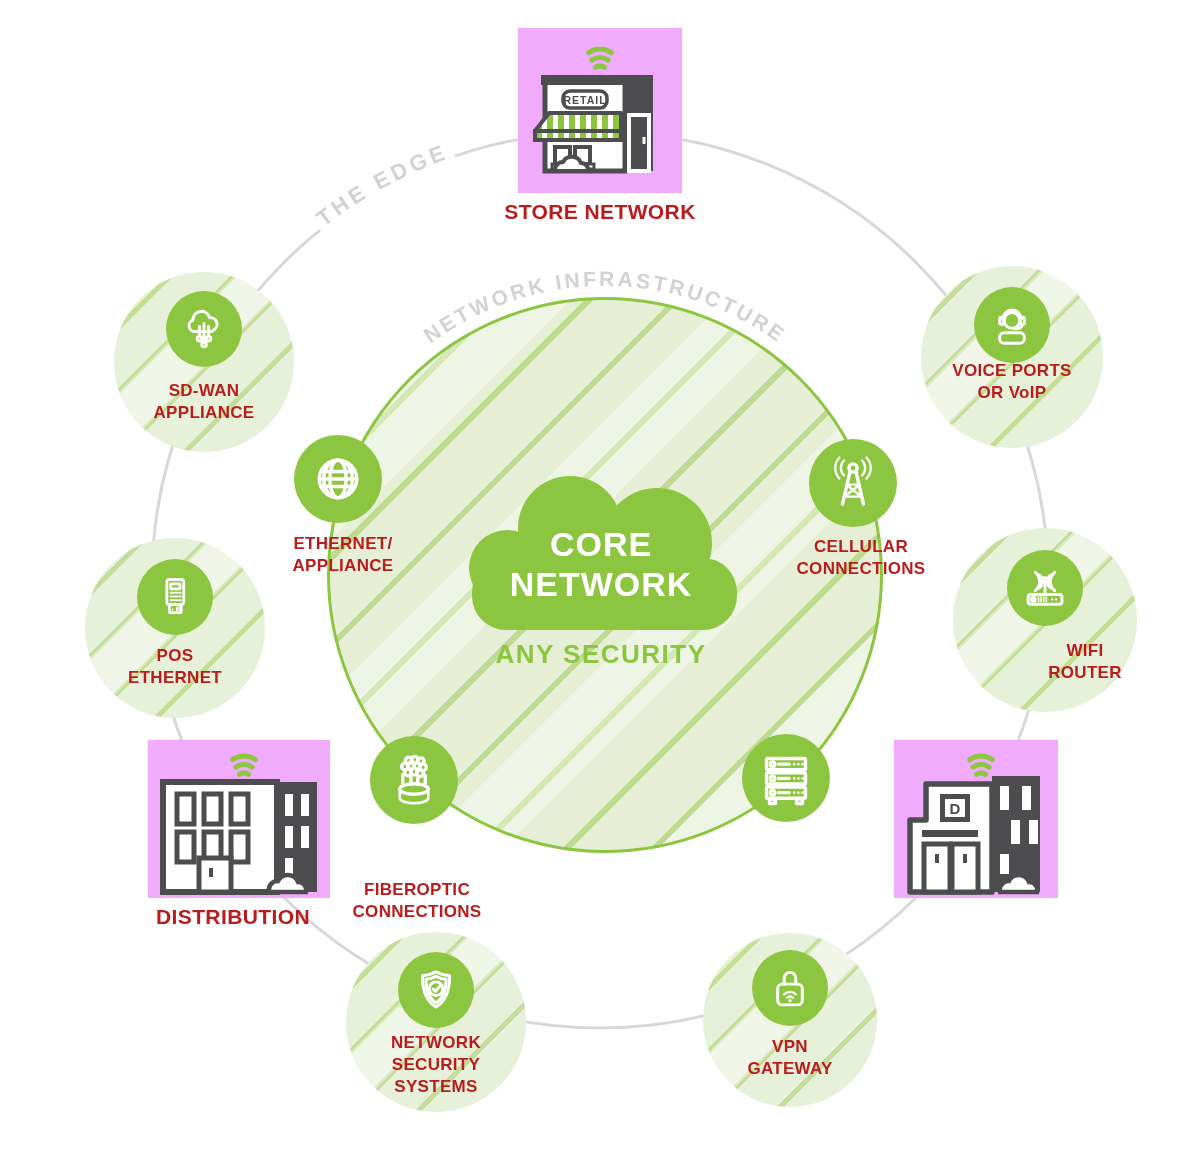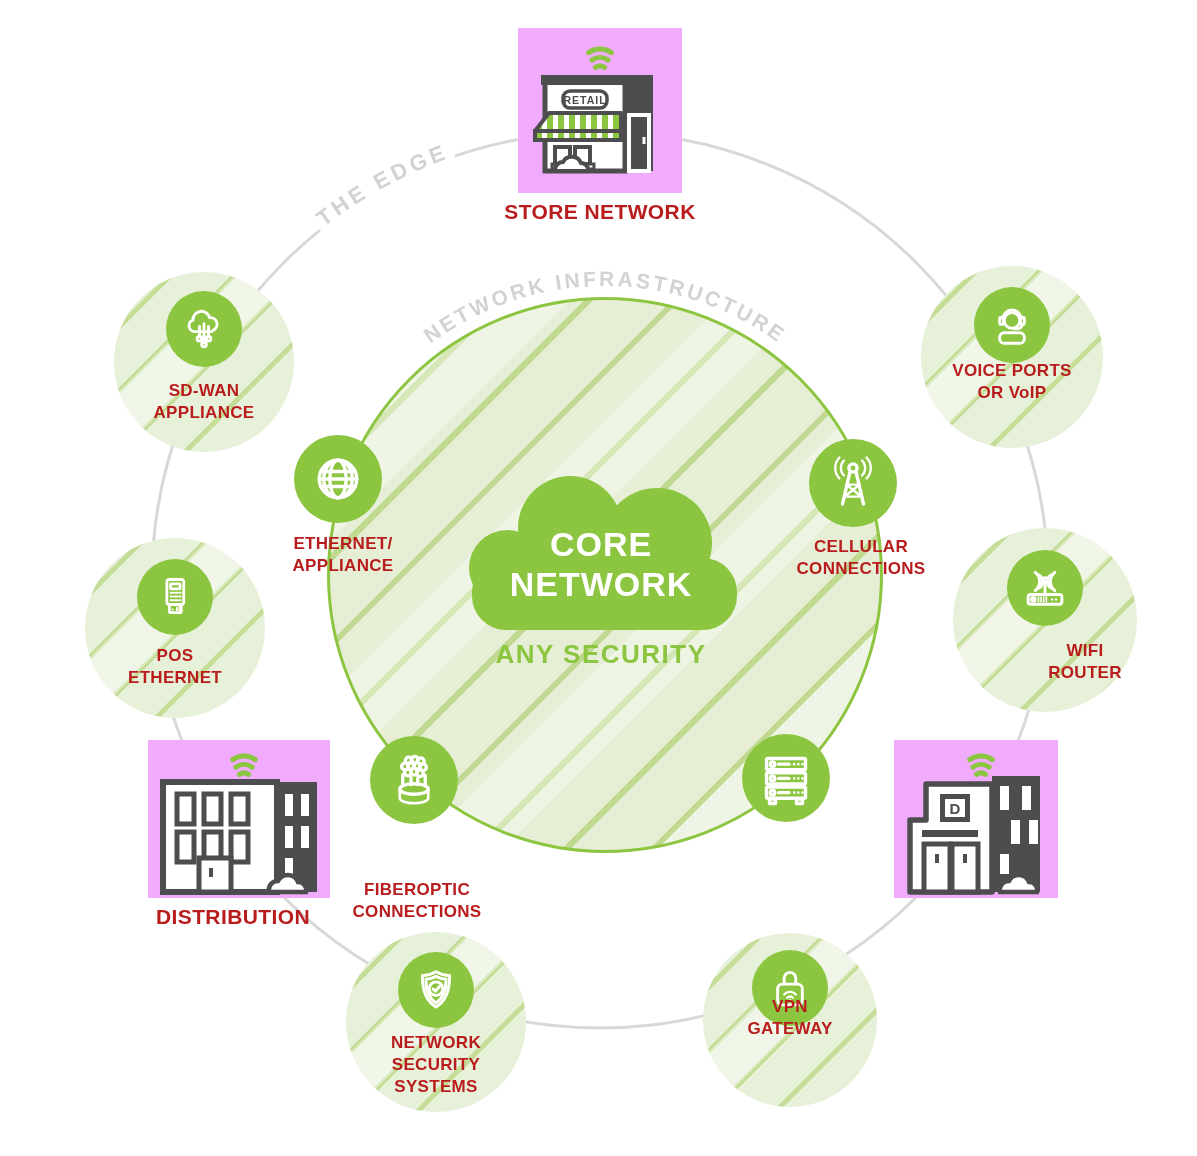--- a/index.html
+++ b/index.html
@@ -309,21 +309,21 @@
   <div class="abs label site-label" style="left:233px;top:903px;">DISTRIBUTION</div>
 
   <div class="abs label" style="left:204px;top:380px;">SD-WAN
 APPLIANCE</div>
   <div class="abs label" style="left:175px;top:645px;">POS
 ETHERNET</div>
   <div class="abs label" style="left:1012px;top:360px;">VOICE PORTS
 OR VoIP</div>
   <div class="abs label" style="left:1045px;top:640px;margin-left:40px;">WIFI
 ROUTER</div>
-  <div class="abs label" style="left:790px;top:996px;">VPN
+  <div class="abs label" style="left:790px;top:1036px;">VPN
 GATEWAY</div>
   <div class="abs label" style="left:436px;top:1032px;">NETWORK
 SECURITY
 SYSTEMS</div>
 
   <div class="abs label" style="left:343px;top:533px;">ETHERNET/
 APPLIANCE</div>
   <div class="abs label" style="left:861px;top:536px;">CELLULAR
 CONNECTIONS</div>
   <div class="abs label" style="left:417px;top:879px;">FIBEROPTIC

